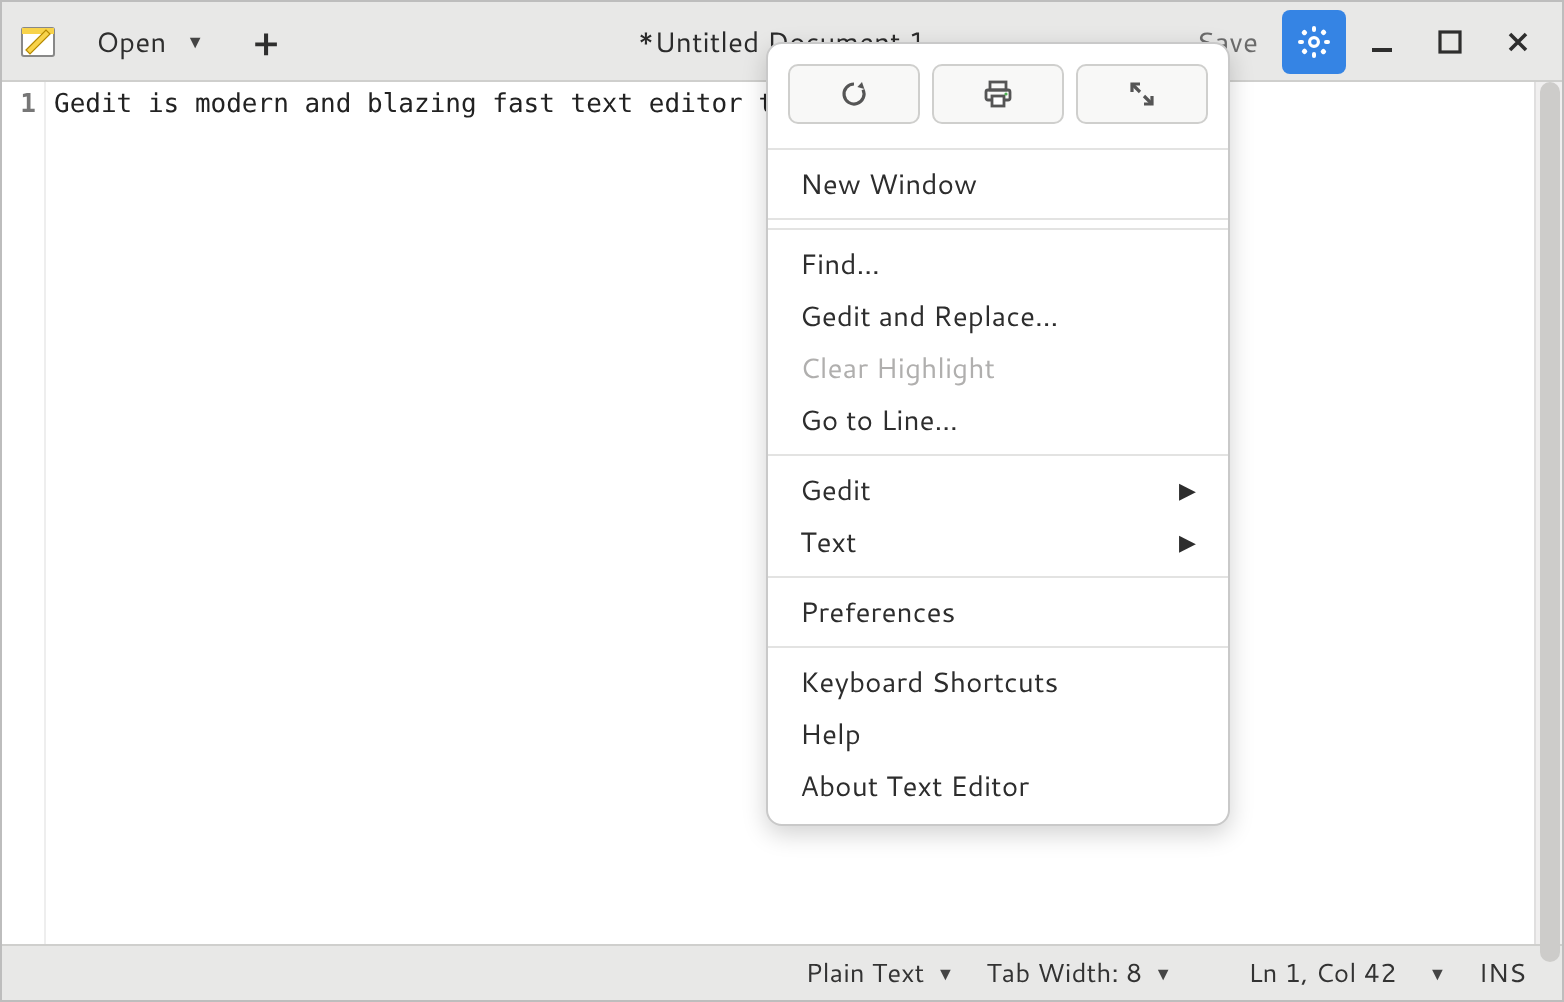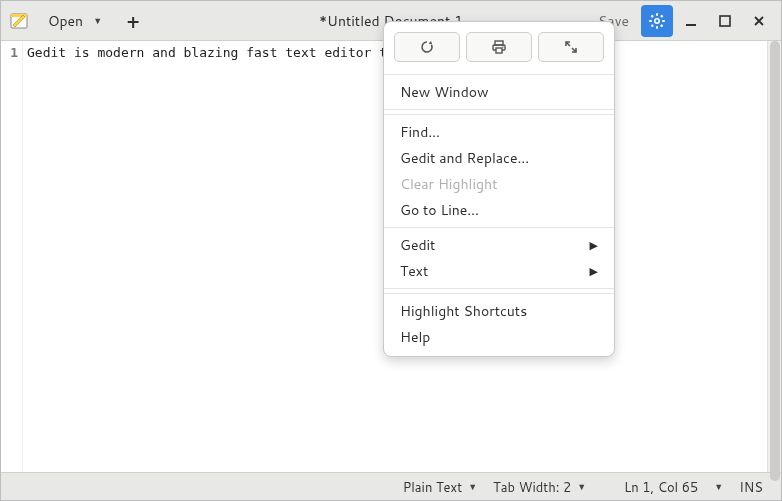--- a/index.html
+++ b/index.html
@@ -103,26 +103,26 @@
     </div>
   </div>
 
   <div class="statusbar">
     <div class="sb-spacer"></div>
     <div class="sb-item">
       <span>Plain Text</span>
       <span class="caret">▼</span>
     </div>
     <div class="sb-item">
-      <span>Tab Width: 2</span>
+      <span>Tab Width: 8</span>
       <span class="caret">▼</span>
     </div>
     <div class="sb-sep"></div>
     <div class="sb-item">
-      <span>Ln 1, Col 65</span>
+      <span>Ln 1, Col 42</span>
     </div>
     <div class="sb-item">
       <span class="caret">▼</span>
     </div>
     <div class="sb-item">
       <span>INS</span>
     </div>
   </div>
 
   <div class="menu-popover">
@@ -159,18 +159,20 @@
     <div class="menu-sep"></div>
     <div class="menu-item">
       <span>Gedit</span>
       <span class="submenu-arrow">▶</span>
     </div>
     <div class="menu-item">
       <span>Text</span>
       <span class="submenu-arrow">▶</span>
     </div>
     <div class="menu-sep"></div>
+    <div class="menu-item">Preferences</div>
     <div class="menu-sep"></div>
-    <div class="menu-item">Highlight Shortcuts</div>
+    <div class="menu-item">Keyboard Shortcuts</div>
     <div class="menu-item">Help</div>
+    <div class="menu-item">About Text Editor</div>
   </div>
 
 </div>
 
 </body></html>

